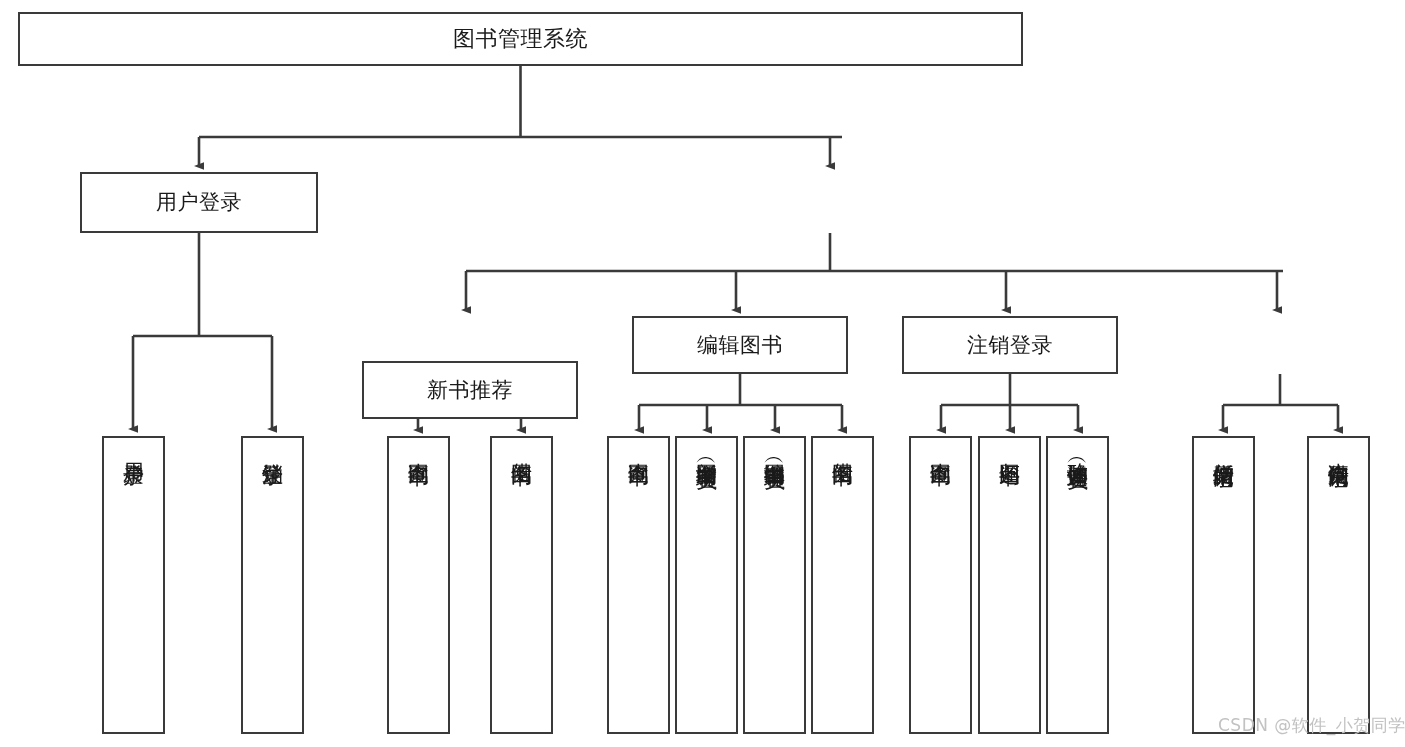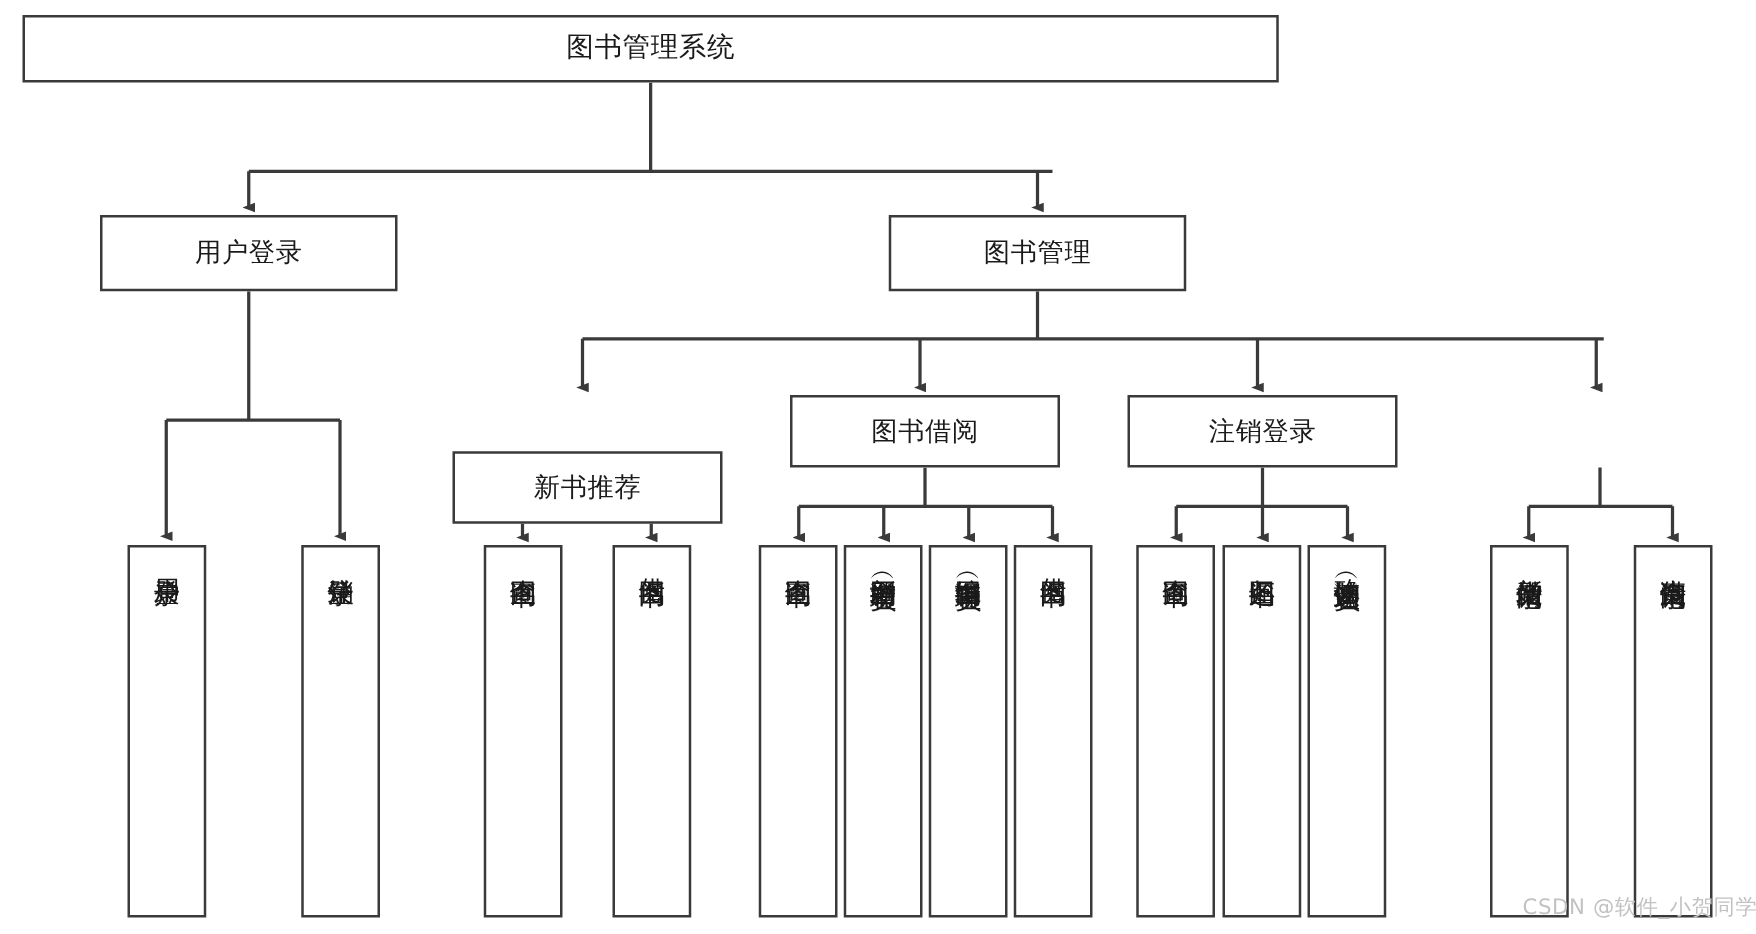--- a/index.html
+++ b/index.html
@@ -133,30 +133,27 @@
   </svg>
 
   <div class="node root" style="left:18px; top:12px; width:1005px; height:54px;">
     <span class="node-label">图书管理系统</span>
   </div>
 
   <div class="node level2" style="left:80px; top:172px; width:238px; height:61px;">
     <span class="node-label">用户登录</span>
   </div>
 
-  <div class="node level2" style="left:711px; top:172px; width:238px; height:61px;">
-    <span class="node-label">图书管理</span>
-  </div>
 
   <div class="node level2" style="left:362px; top:316px; width:216px; height:58px;margin-top:45px;">
     <span class="node-label">新书推荐</span>
   </div>
 
   <div class="node level2" style="left:632px; top:316px; width:216px; height:58px;">
-    <span class="node-label">图书借阅</span>
+    <span class="node-label">编辑图书</span>
   </div>
 
   <div class="node level2" style="left:902px; top:316px; width:216px; height:58px;">
     <span class="node-label">注销登录</span>
   </div>
 
 
   <div class="node leaf" style="left:102px; top:436px; width:63px; height:298px;">
     <span class="node-label">用户登录</span>
   </div>

